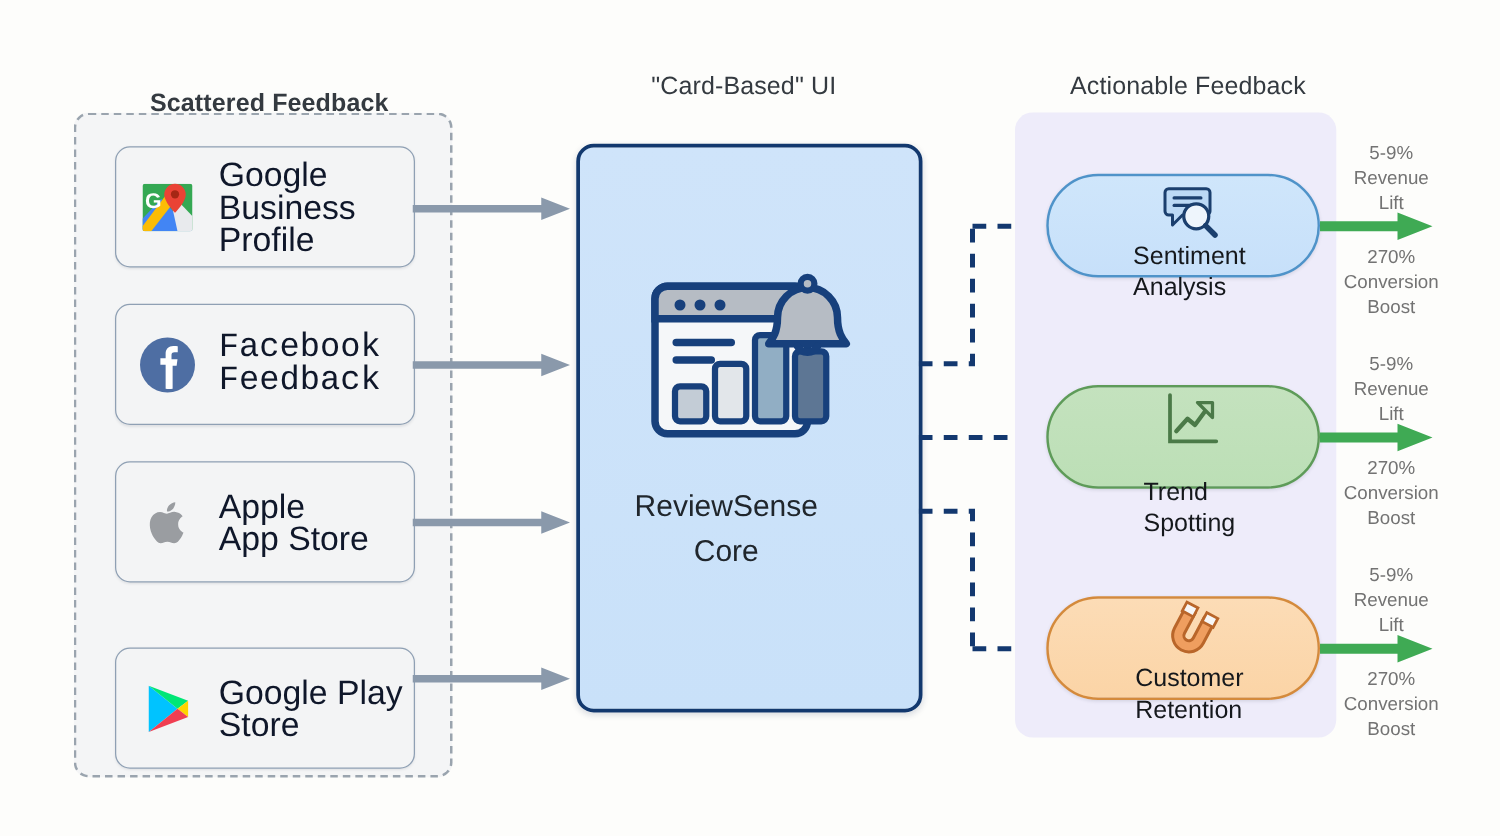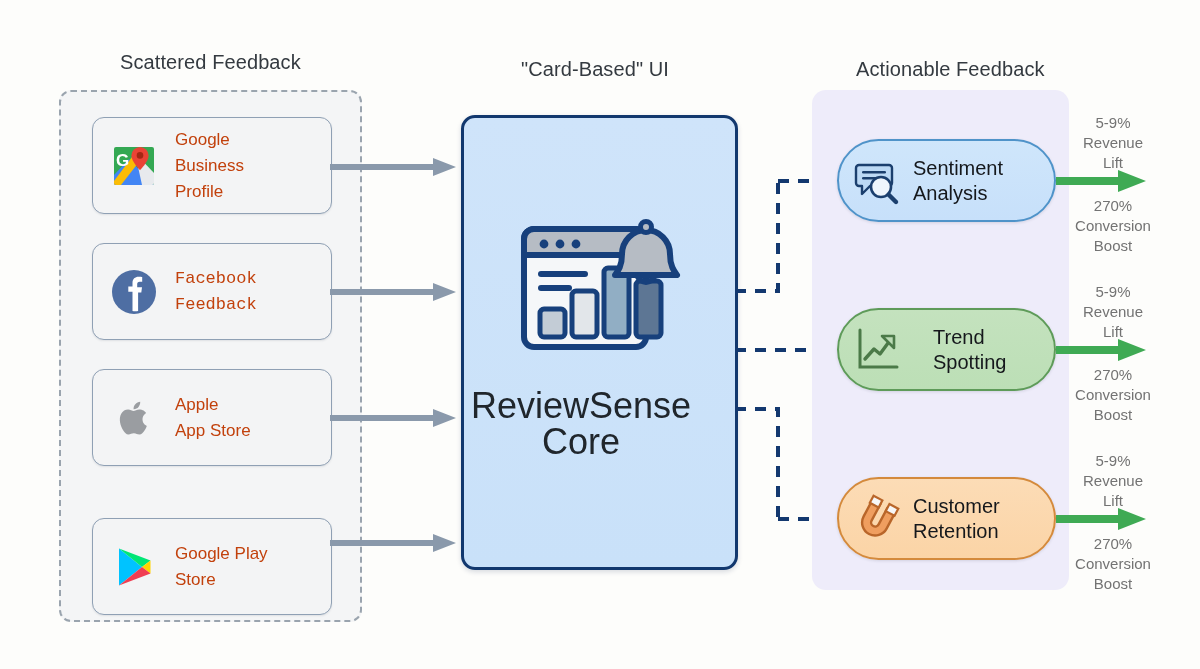--- a/index.html
+++ b/index.html
@@ -14,21 +14,21 @@
   #stage{position:absolute;inset:0;}
 
   
   .col-title{
     position:absolute;
     font-size:20px;
     color:#343a40;
     white-space:nowrap;
     letter-spacing:.1px;
   }
-  #title-left{left:120px;top:51px;}
+  #title-left{left:120px;top:72px;font-weight:bold;}
   #title-mid{left:521px;top:58px;}
   #title-right{left:856px;top:58px;}
 
   
   #left-panel{
     position:absolute;left:59px;top:90px;width:303px;height:532px;
     background:#f4f5f6;
     border:2px dashed #9aa4ae;
     border-radius:12px;
     box-sizing:border-box;
@@ -42,21 +42,21 @@
     border-radius:12px;
     box-sizing:border-box;
     display:flex;align-items:center;
     box-shadow:0 1px 2px rgba(40,50,70,.10);
   }
   .src-icon{
     width:54px;height:54px;margin-left:14px;flex:0 0 54px;
     display:flex;align-items:center;justify-content:center;
   }
   .src-label{
-    margin-left:14px;font-size:17px;line-height:26px;color:#c2410c;
+    margin-left:14px;font-size:27px;line-height:26px;color:#0f172a;
   }
   #card-gbp{top:117px;}
   #card-fb{top:243px;font-family:Liberation Mono, monospace;}
   #card-apple{top:369px;}
   #card-play{top:518px;}
 
   
   .grey-arrow{position:absolute;height:22px;}
   #ga1{left:330px;top:156px;}
   #ga2{left:330px;top:281px;}
@@ -68,38 +68,39 @@
     position:absolute;left:461px;top:115px;width:277px;height:455px;
     background:linear-gradient(180deg,#cfe4fa 0%,#c9e1f9 100%);
     border:3px solid #12386e;
     border-radius:14px;
     box-sizing:border-box;
     box-shadow:0 2px 5px rgba(20,40,80,.16);
   }
   #core-icon{position:absolute;left:510px;top:215px;}
   #core-text{
     position:absolute;left:461px;top:388px;width:240px;
-    text-align:center;font-size:36px;line-height:36px;color:#20262c;
+    text-align:center;font-size:24px;line-height:36px;color:#20262c;
   }
 
   
   #dash-svg{position:absolute;left:735px;top:110px;}
 
   
   #right-panel{
     position:absolute;left:812px;top:90px;width:257px;height:500px;
     background:#eeecfa;
     border-radius:14px;
   }
   .ins-card{
     position:absolute;left:837px;width:219px;height:83px;
     border-radius:42px;
     box-sizing:border-box;
     display:flex;align-items:center;
     box-shadow:0 1px 3px rgba(40,50,70,.14);
+    flex-direction:column;
   }
   .ins-icon{width:52px;height:52px;margin-left:12px;flex:0 0 52px;
     display:flex;align-items:center;justify-content:center;}
   .ins-label{margin-left:10px;font-size:20px;line-height:25px;color:#15181c;}
   #ins-sentiment{top:139px;background:linear-gradient(180deg,#cfe6fb 0%,#c7e0fa 100%);border:2px solid #4f93c9;}
   #ins-trend{top:308px;background:linear-gradient(180deg,#c4e2be 0%,#bcdfb6 100%);border:2px solid #5e9b59;gap:20px;}
   #ins-retention{top:477px;background:linear-gradient(180deg,#fcdcb6 0%,#fbd4a6 100%);border:2px solid #d48a3c;}
 
   
   .green-arrow{position:absolute;}

